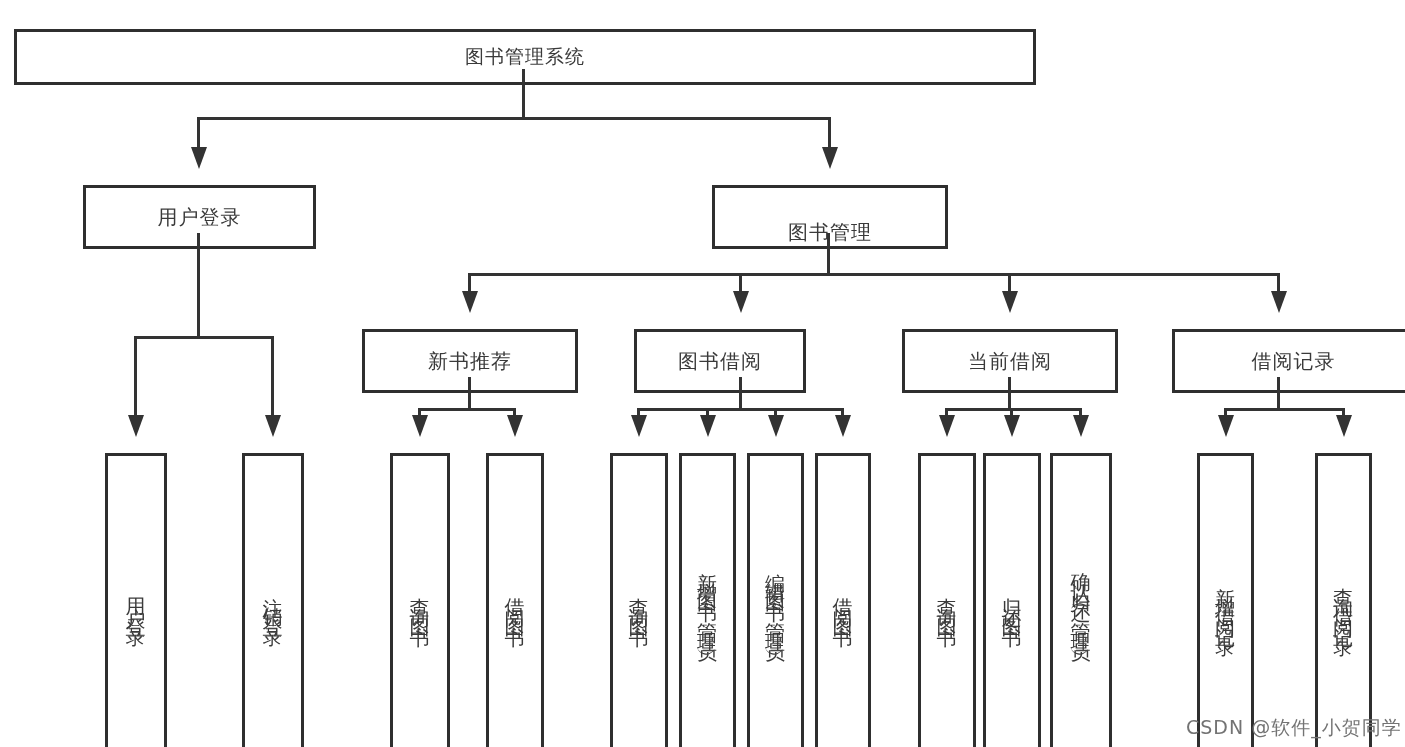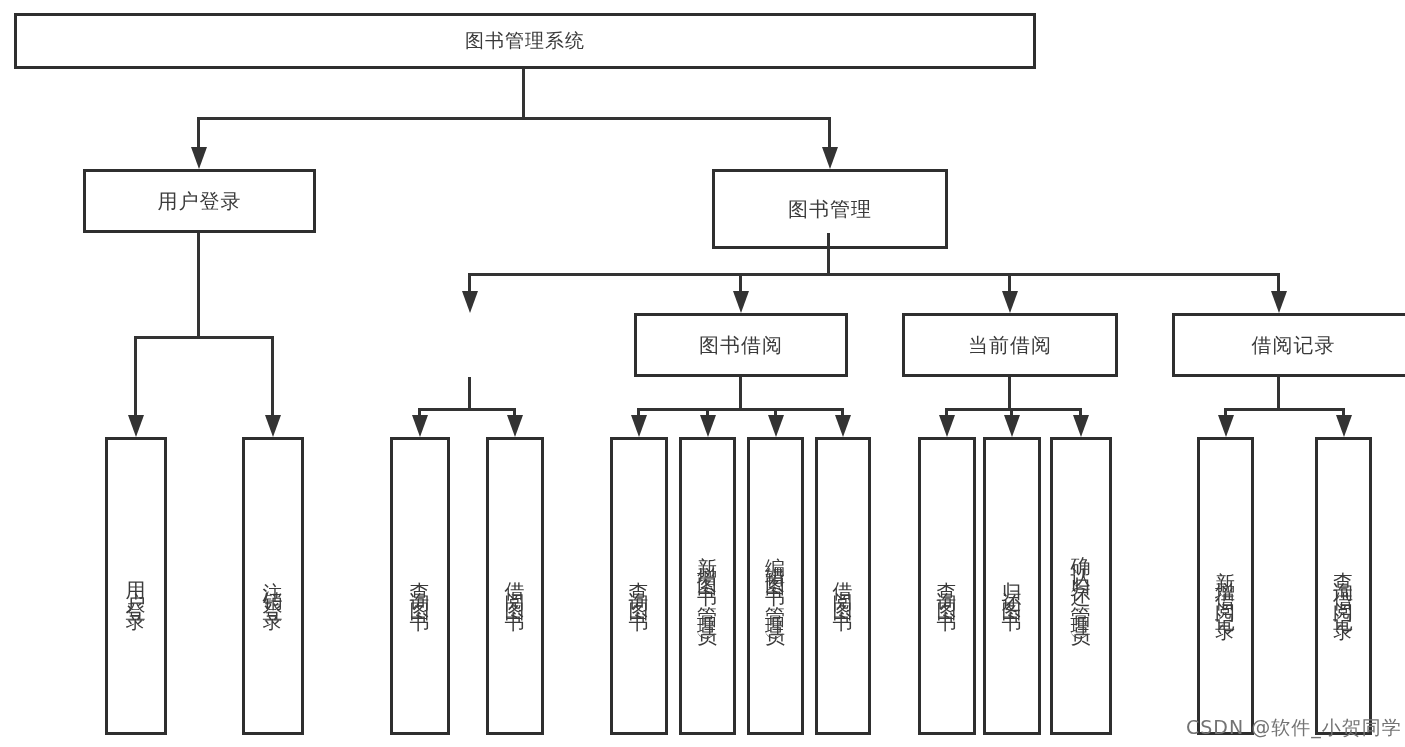--- a/index.html
+++ b/index.html
@@ -9,20 +9,21 @@
     font-family:"DejaVu Sans","Liberation Sans",sans-serif;
   }
   .stage{position:absolute;inset:0;}
   
   .box{
     position:absolute;box-sizing:border-box;
     background:#ffffff;border:3px solid #2f2f2f;
     display:flex;align-items:center;justify-content:center;
     color:#3a3a3a;font-size:20px;letter-spacing:1px;
     white-space:nowrap;
+    margin-top:16px;
   }
   .root{font-size:19px;}
   
   .vbox{
     writing-mode:vertical-rl;text-orientation:upright;
     letter-spacing:10px;line-height:1;font-size:20px;
     white-space:normal;padding:8px 0;
   }
   
   .vline,.hline,.stem{position:absolute;background:#333333;}
@@ -52,37 +53,40 @@
   </div>
 
   <div class="vline" style="left:522px;top:69px;height:48px;"></div>
   <div class="hline" style="left:197px;top:117px;width:634px;"></div>
   <div class="stem" style="left:197px;top:117px;height:30px;"></div>
   <div class="stem" style="left:828px;top:117px;height:30px;"></div>
 
   <div class="box" style="left:83px;top:169px;width:233px;height:64px;">
     <span>用户登录</span>
   </div>
-  <div class="box" style="left:712px;top:169px;width:236px;height:80px;">
+  <div class="box" style="left:712px;top:169px;width:236px;height:64px;align-items:flex-end;">
     <span>图书管理</span>
   </div>
 
   <div class="vline" style="left:197px;top:233px;height:103px;"></div>
   <div class="hline" style="left:134px;top:336px;width:140px;"></div>
   <div class="stem" style="left:134px;top:336px;height:79px;"></div>
   <div class="stem" style="left:271px;top:336px;height:79px;"></div>
 
   <div class="vline" style="left:827px;top:233px;height:40px;"></div>
   <div class="hline" style="left:468px;top:273px;width:812px;"></div>
   <div class="stem" style="left:468px;top:273px;height:18px;"></div>
   <div class="stem" style="left:739px;top:273px;height:18px;"></div>
   <div class="stem" style="left:1008px;top:273px;height:18px;"></div>
   <div class="stem" style="left:1277px;top:273px;height:18px;"></div>
 
-  <div class="box" style="left:634px;top:313px;width:214px;height:64px;">
+  <div class="box" style="left:362px;top:313px;width:216px;height:64px;">
+    <span>新书推荐</span>
+  </div>
+  <div class="box" style="left:634px;top:313px;width:172px;height:64px;">
     <span>图书借阅</span>
   </div>
   <div class="box" style="left:902px;top:313px;width:216px;height:64px;align-items:center;">
     <span>当前借阅</span>
   </div>
   <div class="box" style="left:1172px;top:313px;width:243px;height:64px;">
     <span>借阅记录</span>
   </div>
 
   <div class="vline" style="left:468px;top:377px;height:31px;"></div>

